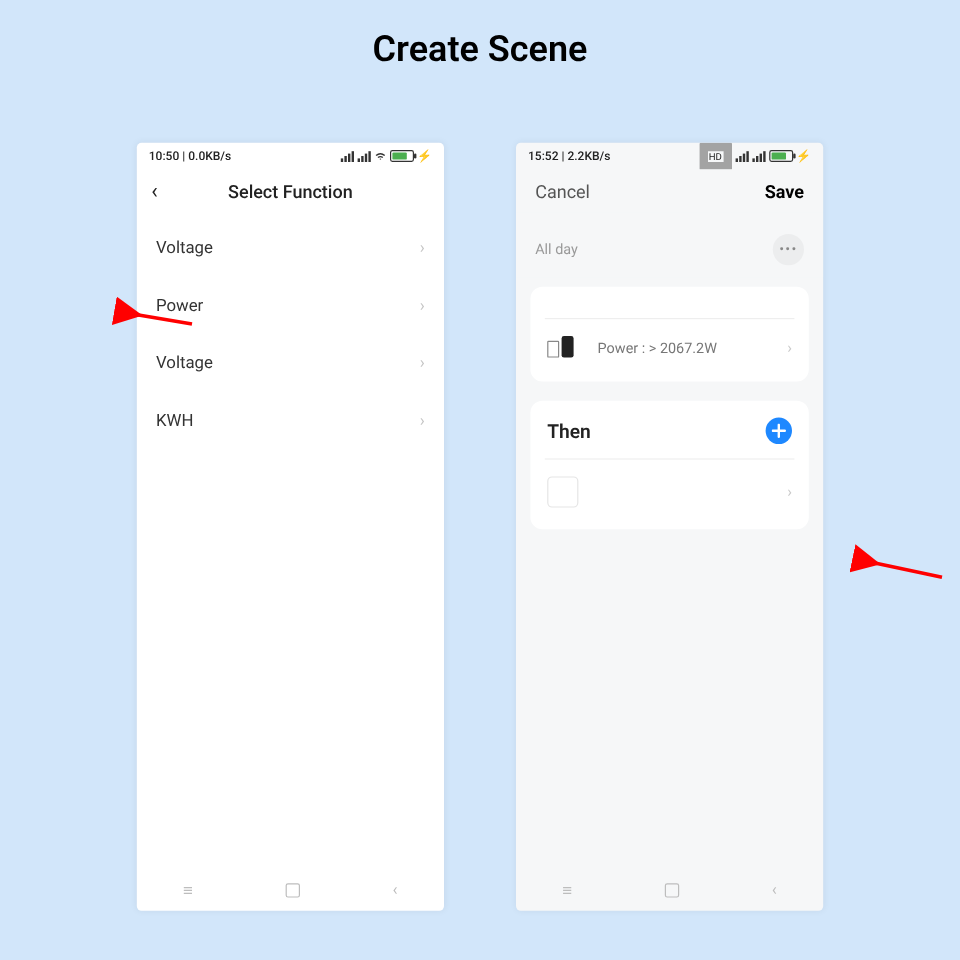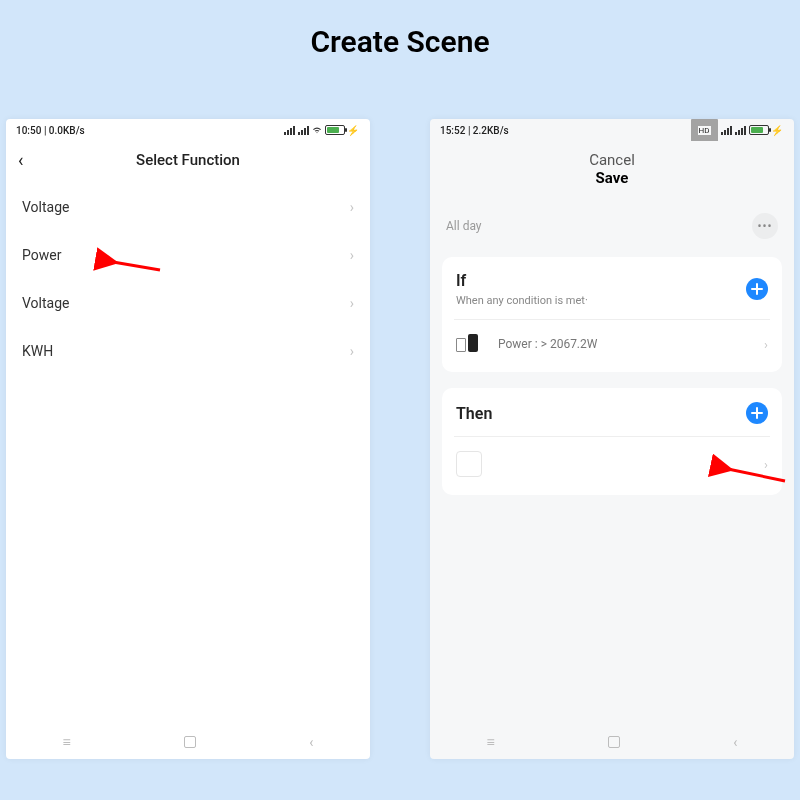--- a/index.html
+++ b/index.html
@@ -18,21 +18,21 @@
     color: #000;
     padding-top: 24px;
   }
   .phones {
     display: flex;
     justify-content: center;
     gap: 60px;
     margin-top: 60px;
   }
   .phone {
-    width: 364px;
+    width: 256px;
     height: 640px;
     background: #fff;
     border-radius: 4px;
     box-shadow: 0 0 6px rgba(0,0,0,0.06);
     position: relative;
     display: flex;
     flex-direction: column;
     overflow: hidden;
   }
   .phone.right { background: #f6f7f8; }
@@ -73,22 +73,22 @@
 
   .func-list { padding: 4px 0; }
   .func-row {
     display:flex; align-items:center; justify-content:space-between;
     padding: 16px 16px; font-size:14px; color:#333;
   }
   .chev { color:#c5c5c5; font-size:14px; }
 
   
   .scene-header {
-    display:flex; align-items:center; justify-content:space-between;
-    padding: 10px 16px 8px 16px; background:#f6f7f8;flex-direction:column;
+    display:flex; align-items:flex-start; justify-content:space-between;
+    padding: 10px 16px 8px 16px; background:#f6f7f8;
   }
   .scene-header .cancel { font-size:15px; color:#555; }
   .scene-header .save { font-size:15px; color:#000000; font-weight:700; }
 
   .scene-sub {
     display:flex; align-items:center; justify-content:space-between;
     padding: 18px 16px 10px 16px; background:#f6f7f8;
   }
   .scene-sub .allday { font-size:12px; color:#9a9a9a; }
   .dots {
@@ -246,31 +246,20 @@
       <span class="cancel">Cancel</span>
       <span class="save">Save</span>
     </div>
 
     <div class="scene-sub">
       <span class="allday">All day</span>
       <span class="dots">•••</span>
     </div>
 
     <div class="card">
-      <div class="card-head">
-        <div>
-          <div class="card-title">If</div>
-          <div class="sub">When any condition is met·</div>
-        </div>
-        <div class="plus-btn">
-          <svg width="12" height="12" viewBox="0 0 12 12">
-              <path d="M6 1v10M1 6h10" stroke="#fff" stroke-width="2" stroke-linecap="round"></path>
-            </svg>
-        </div>
-      </div>
       <div class="card-sep"></div>
       <div class="card-row">
         <div class="row-left">
           <span class="dev-ic"></span>
           <span class="row-text">Power : &gt; 2067.2W</span>
         </div>
         <span class="row-chev">›</span>
       </div>
     </div>
 

